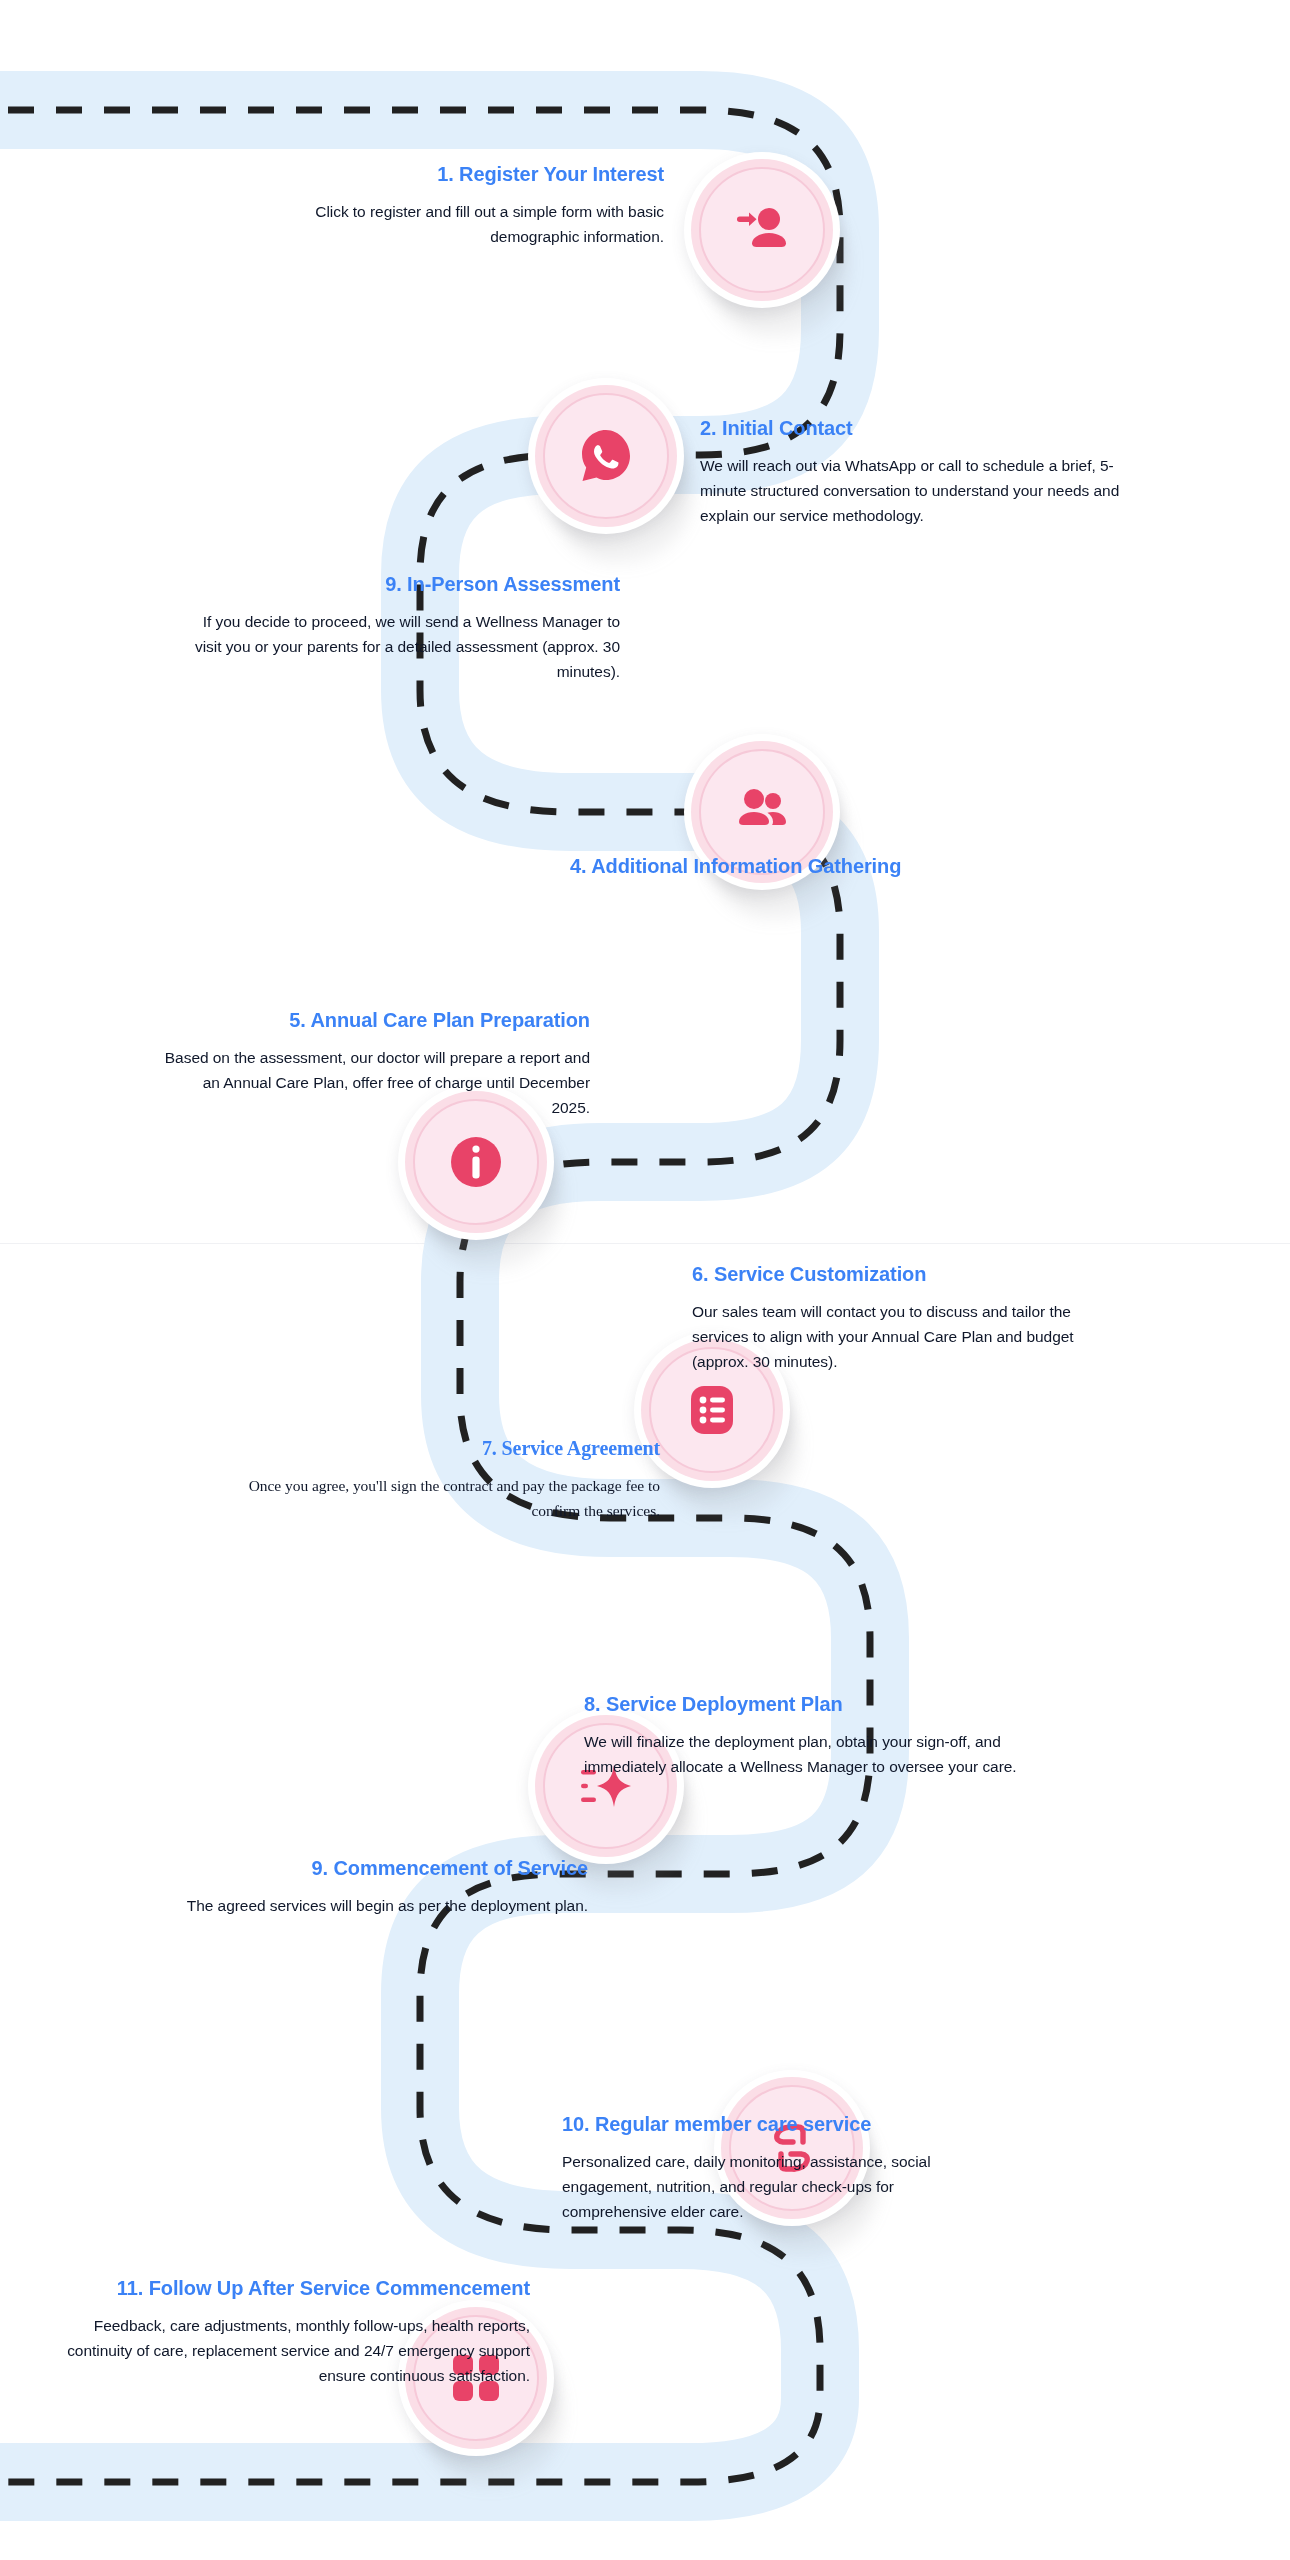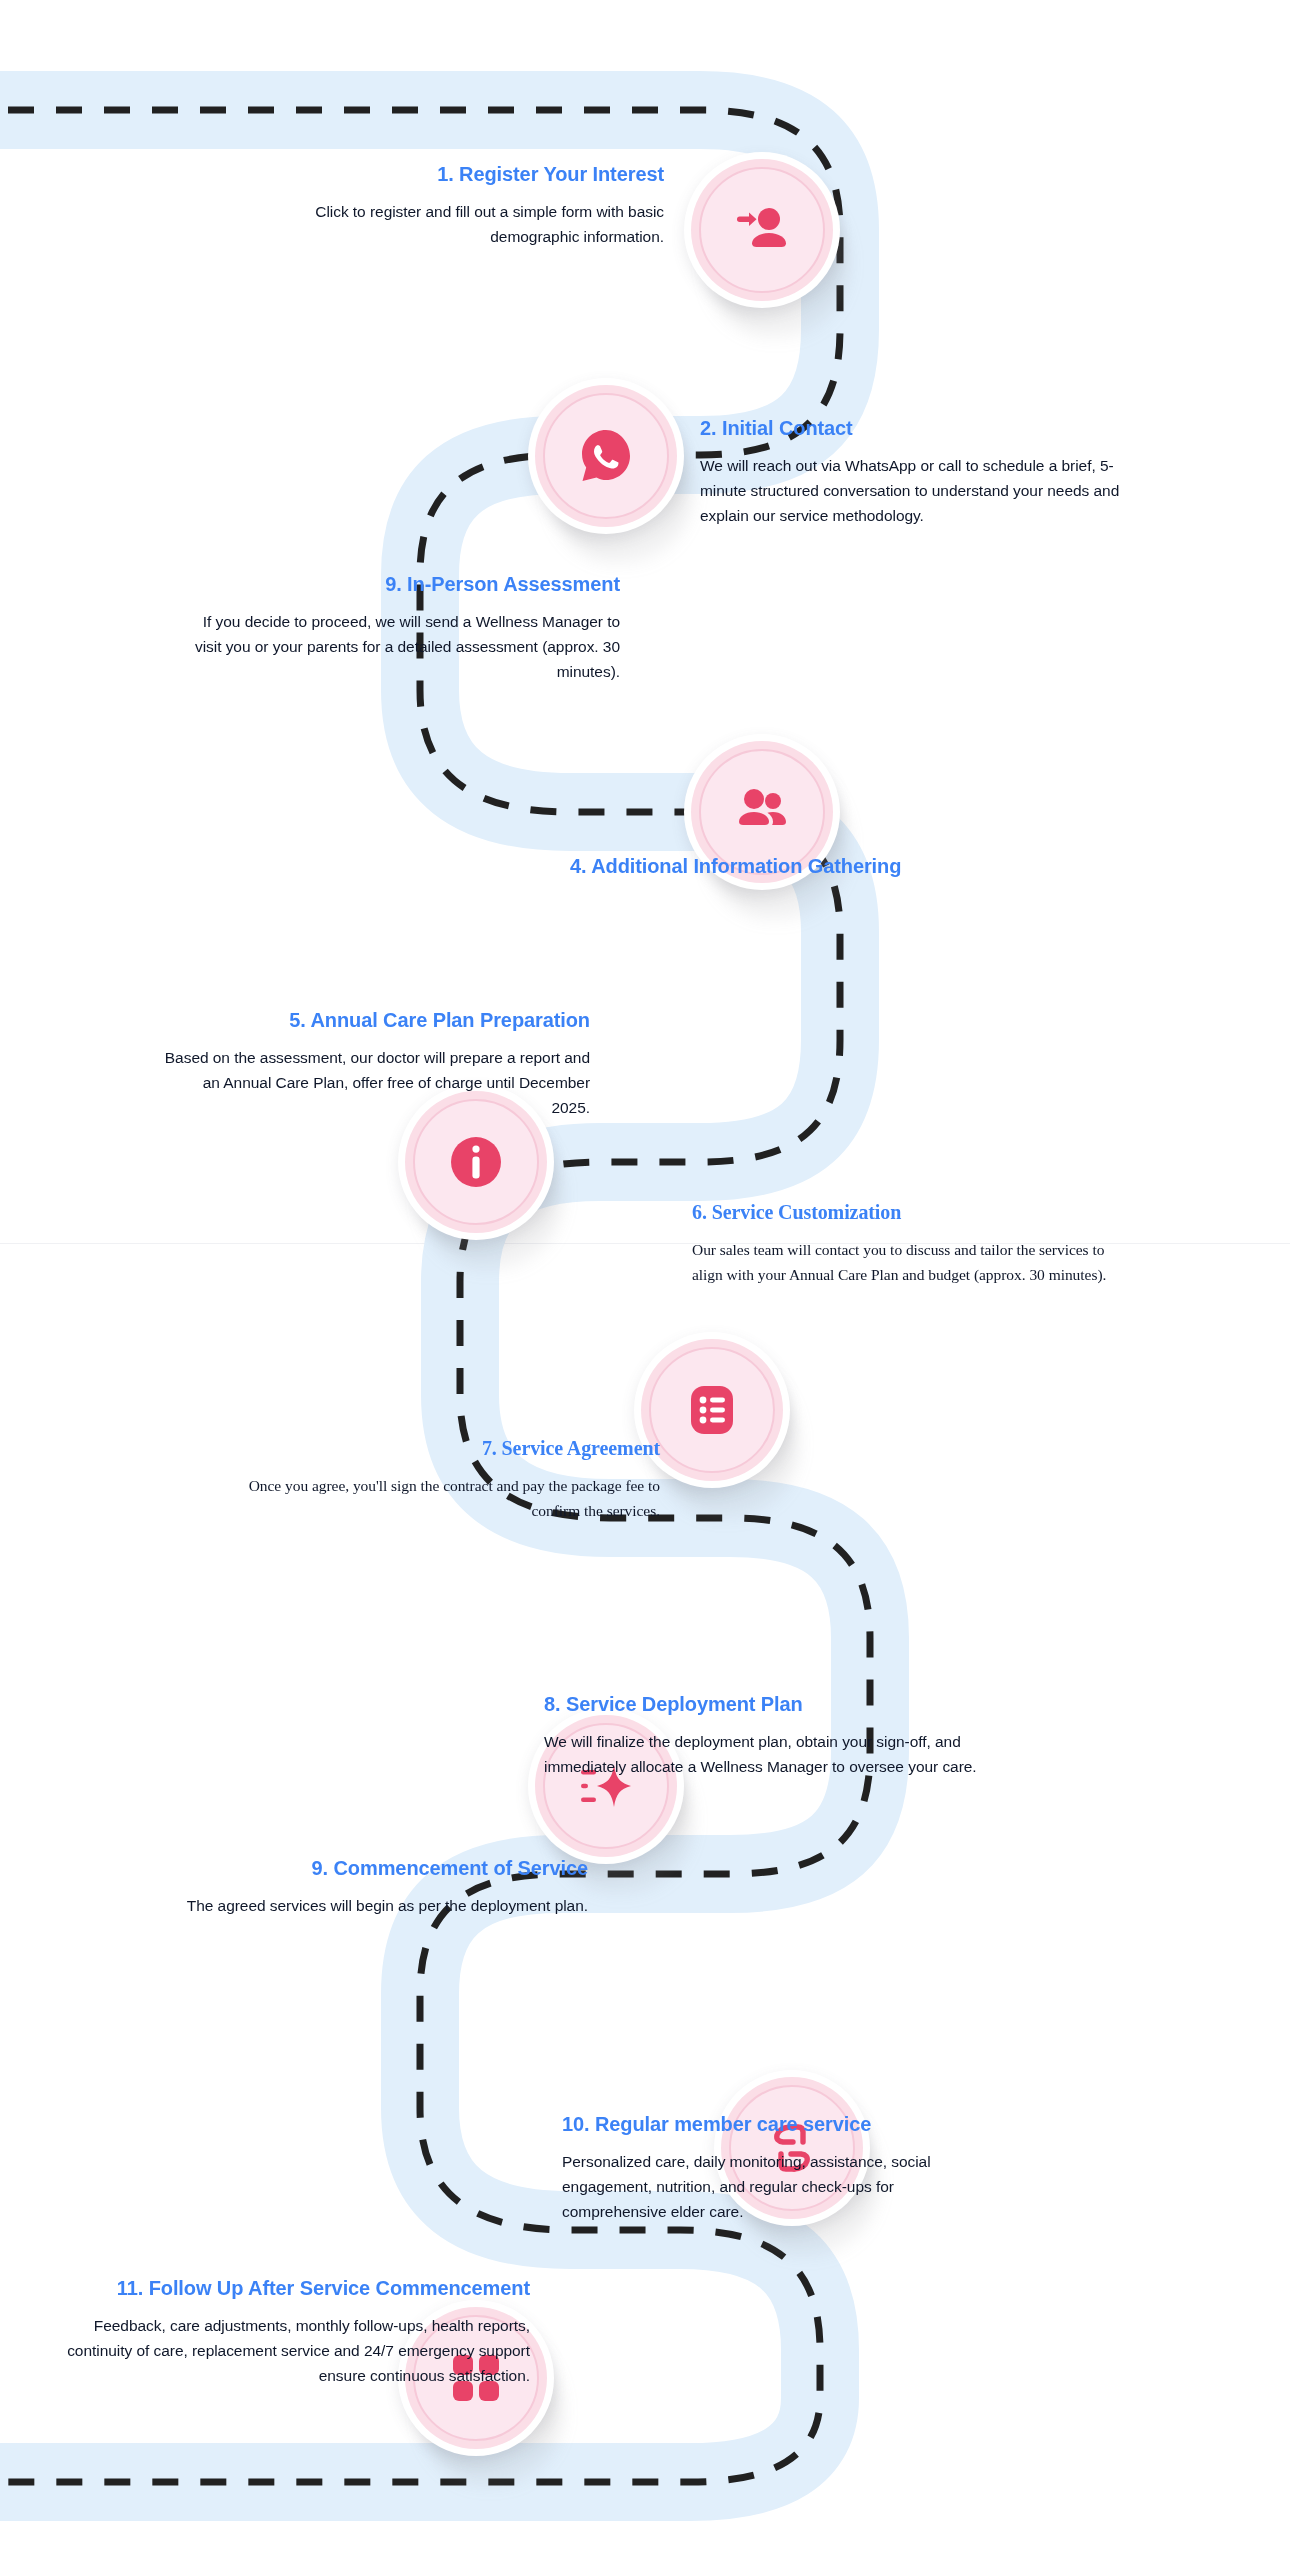--- a/index.html
+++ b/index.html
@@ -293,31 +293,31 @@
 
   <div class="step-text align-left" style="left:570px; top:810px;">
     <div class="step-title">4. Additional Information Gathering</div>
   </div>
 
   <div class="step-text align-right" style="left:160px; top:1008px;">
     <div class="step-title">5. Annual Care Plan Preparation</div>
     <div class="step-desc">Based on the assessment, our doctor will prepare a report and an Annual Care Plan, offer free of charge until December 2025.</div>
   </div>
 
-  <div class="step-text align-left" style="left:692px; top:1156px;font-family:Liberation Serif, serif;">
+  <div class="step-text align-left" style="left:692px; top:1218px;">
     <div class="step-title">6. Service Customization</div>
     <div class="step-desc">Our sales team will contact you to discuss and tailor the services to align with your Annual Care Plan and budget (approx. 30 minutes).</div>
   </div>
 
   <div class="step-text align-right" style="left:230px; top:1436px;font-family:Liberation Serif, serif;">
     <div class="step-title">7. Service Agreement</div>
     <div class="step-desc">Once you agree, you'll sign the contract and pay the package fee to confirm the services.</div>
   </div>
 
-  <div class="step-text align-left" style="left:544px; top:1648px; width:470px;">
+  <div class="step-text align-left" style="left:584px; top:1648px; width:470px;">
     <div class="step-title">8. Service Deployment Plan</div>
     <div class="step-desc">We will finalize the deployment plan, obtain your sign-off, and immediately allocate a Wellness Manager to oversee your care.</div>
   </div>
 
   <div class="step-text align-right" style="left:158px; top:1856px;">
     <div class="step-title">9. Commencement of Service</div>
     <div class="step-desc">The agreed services will begin as per the deployment plan.</div>
   </div>
 
   <div class="step-text align-left" style="left:562px; top:2068px;">

